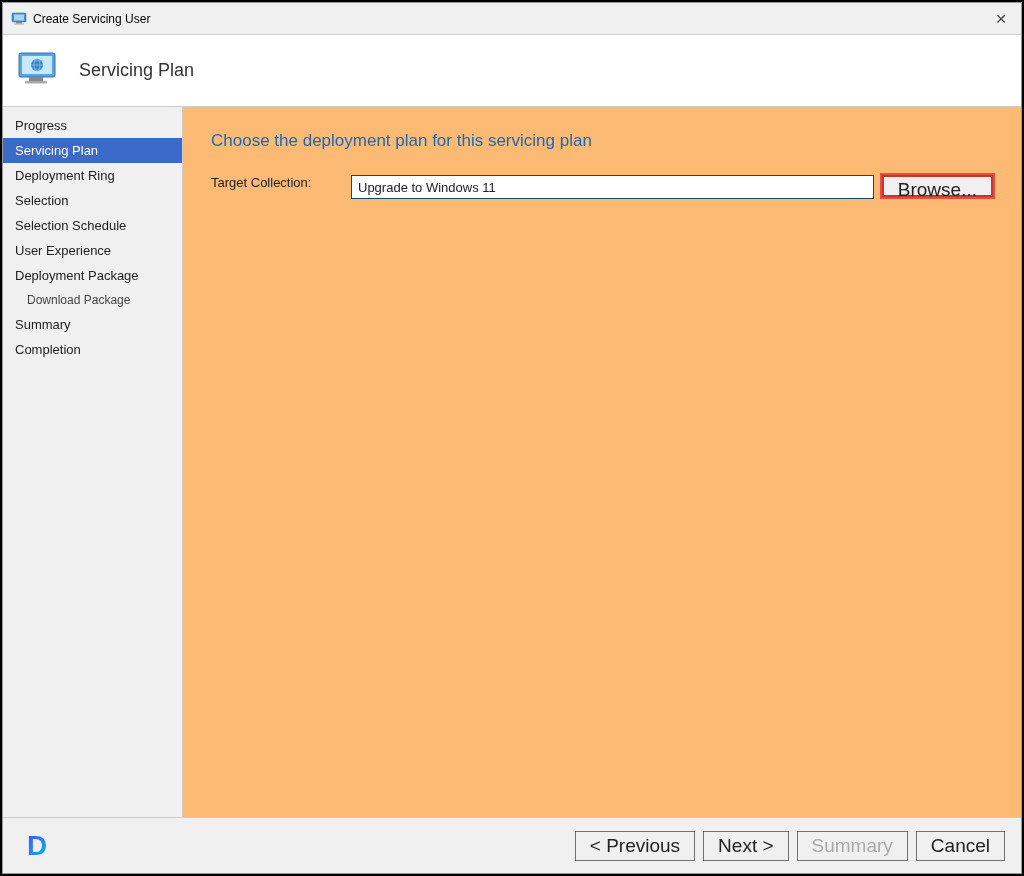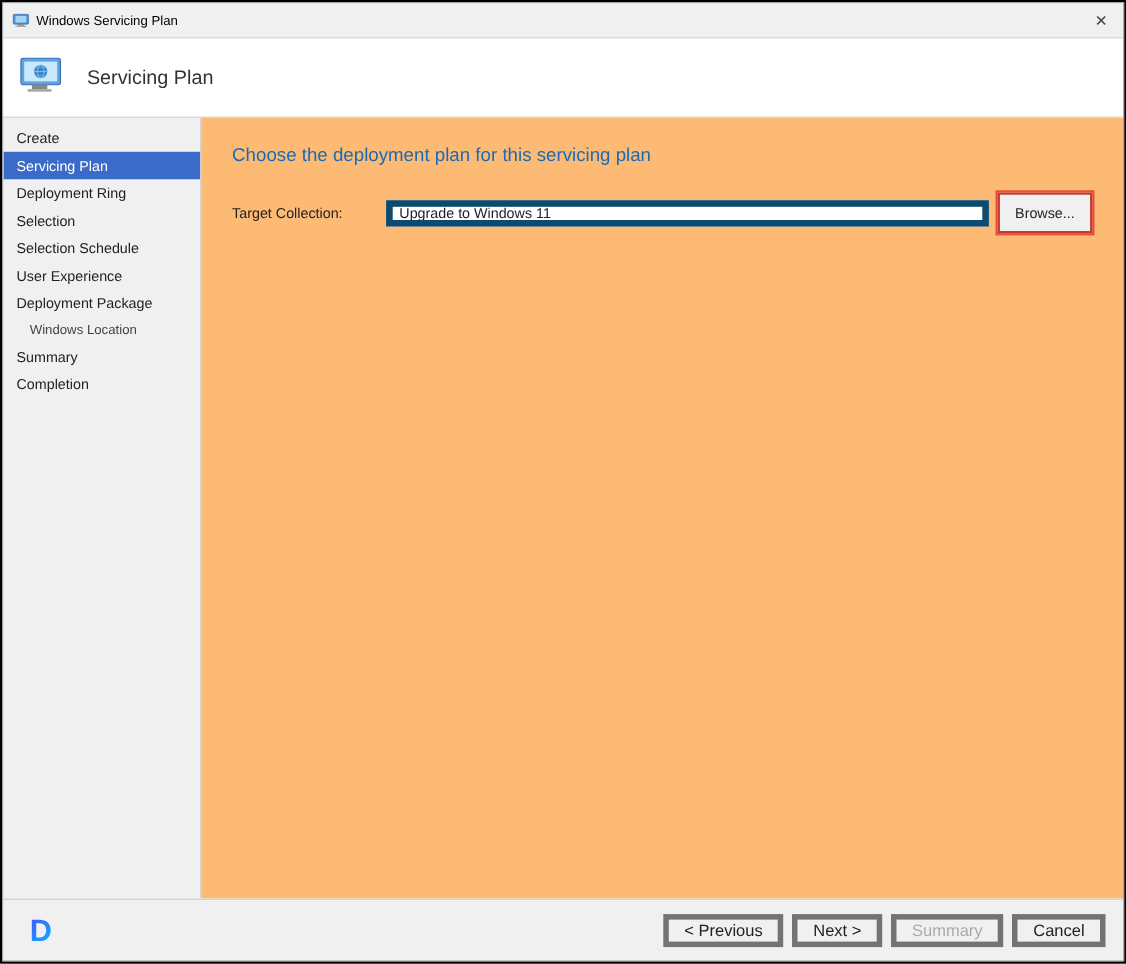--- a/index.html
+++ b/index.html
@@ -117,47 +117,47 @@
       margin-bottom: 24px;
       font-weight: normal;
     }
     .description {
       font-size: 13px;
       color: #333;
       margin-bottom: 16px;
     }
     .form-row {
       display: flex;
-      align-items: center;
+      align-items: flex-start;
       margin-bottom: 12px;
     }
     .form-label {
       width: 140px;
       font-size: 13px;
       color: #222;
       flex-shrink: 0;
     }
     .form-input {
       flex: 1;
       height: 24px;
-      border: 6px solid #0c4a6e;
+      border: 1px solid #0c4a6e;
       background: white;
       padding: 2px 6px;
       font-size: 13px;
       outline: none;
       color: #222;
     }
     .browse-btn {
       margin-left: 8px;
-      height: 37px;
+      height: 22px;
       min-width: 80px;
       border: 2px solid #c0392b;
       background: #f0f0f0;
       padding: 2px 14px;
-      font-size: 13px;
+      font-size: 19px;
       cursor: pointer;
       color: #222;
       outline: 2px solid #e74c3c;
       outline-offset: 0px;
     }
 
     .footer {
       height: 56px;
       background: #f0f0f0;
       border-top: 1px solid #ccc;
@@ -170,24 +170,24 @@
     }
     .footer-logo {
       flex: 1;
       display: flex;
       align-items: center;
       padding-left: 8px;
     }
     .btn {
       height: 30px;
       min-width: 80px;
-      border: 5px solid #737373;
+      border: 1px solid #737373;
       background: #f0f0f0;
       padding: 2px 14px;
-      font-size: 15px;
+      font-size: 19px;
       cursor: pointer;
       color: #222;
     }
     .btn:disabled, .btn.disabled {
       color: #aaa;
       cursor: default;
       background: #f0f0f0;
     }
 
     
@@ -208,21 +208,21 @@
 
 <div class="window">
 
   <div class="titlebar">
     <svg class="titlebar-icon computer-svg" viewBox="0 0 16 16" xmlns="http://www.w3.org/2000/svg">
       <rect x="1" y="2" width="14" height="9" rx="1" fill="#4a90d9" stroke="#2a60a0" stroke-width="0.5"></rect>
       <rect x="3" y="3.5" width="10" height="6" fill="#a8d4f5"></rect>
       <rect x="5" y="11" width="6" height="1.5" fill="#888"></rect>
       <rect x="3" y="12.5" width="10" height="1" rx="0.5" fill="#aaa"></rect>
     </svg>
-    <span class="titlebar-title">Windows Servicing Plan</span>
+    <span class="titlebar-title">Create Servicing User</span>
     <span class="titlebar-close">✕</span>
   </div>
 
   <div class="header-band">
     <svg class="header-icon computer-svg" viewBox="0 0 48 48" xmlns="http://www.w3.org/2000/svg">
       <rect x="2" y="6" width="36" height="24" rx="2" fill="#5ba3e0" stroke="#3a70b0" stroke-width="1"></rect>
       <rect x="5" y="9" width="30" height="18" fill="#c8e8fc"></rect>
       <rect x="12" y="30" width="14" height="4" fill="#888"></rect>
       <rect x="8" y="34" width="22" height="2.5" rx="1" fill="#aaa"></rect>
 
@@ -231,28 +231,28 @@
       <line x1="14" y1="18" x2="26" y2="18" stroke="#7ec8f0" stroke-width="0.8"></line>
       <line x1="15" y1="14" x2="25" y2="14" stroke="#7ec8f0" stroke-width="0.6"></line>
       <line x1="15" y1="22" x2="25" y2="22" stroke="#7ec8f0" stroke-width="0.6"></line>
     </svg>
     <span class="header-title">Servicing Plan</span>
   </div>
 
   <div class="body">
 
     <div class="sidebar">
-      <div class="sidebar-item">Create</div>
+      <div class="sidebar-item">Progress</div>
       <div class="sidebar-item active">Servicing Plan</div>
       <div class="sidebar-item">Deployment Ring</div>
       <div class="sidebar-item">Selection</div>
       <div class="sidebar-item">Selection Schedule</div>
       <div class="sidebar-item">User Experience</div>
       <div class="sidebar-item">Deployment Package</div>
-      <div class="sidebar-item sub">Windows Location</div>
+      <div class="sidebar-item sub">Download Package</div>
       <div class="sidebar-item">Summary</div>
       <div class="sidebar-item">Completion</div>
     </div>
 
     <div class="content">
       <div class="content-title">Choose the deployment plan for this servicing plan</div>
       <div class="form-row">
         <span class="form-label">Target Collection:</span>
         <input class="form-input" type="text" value="Upgrade to Windows 11" style="">
         <button class="browse-btn">Browse...</button>

